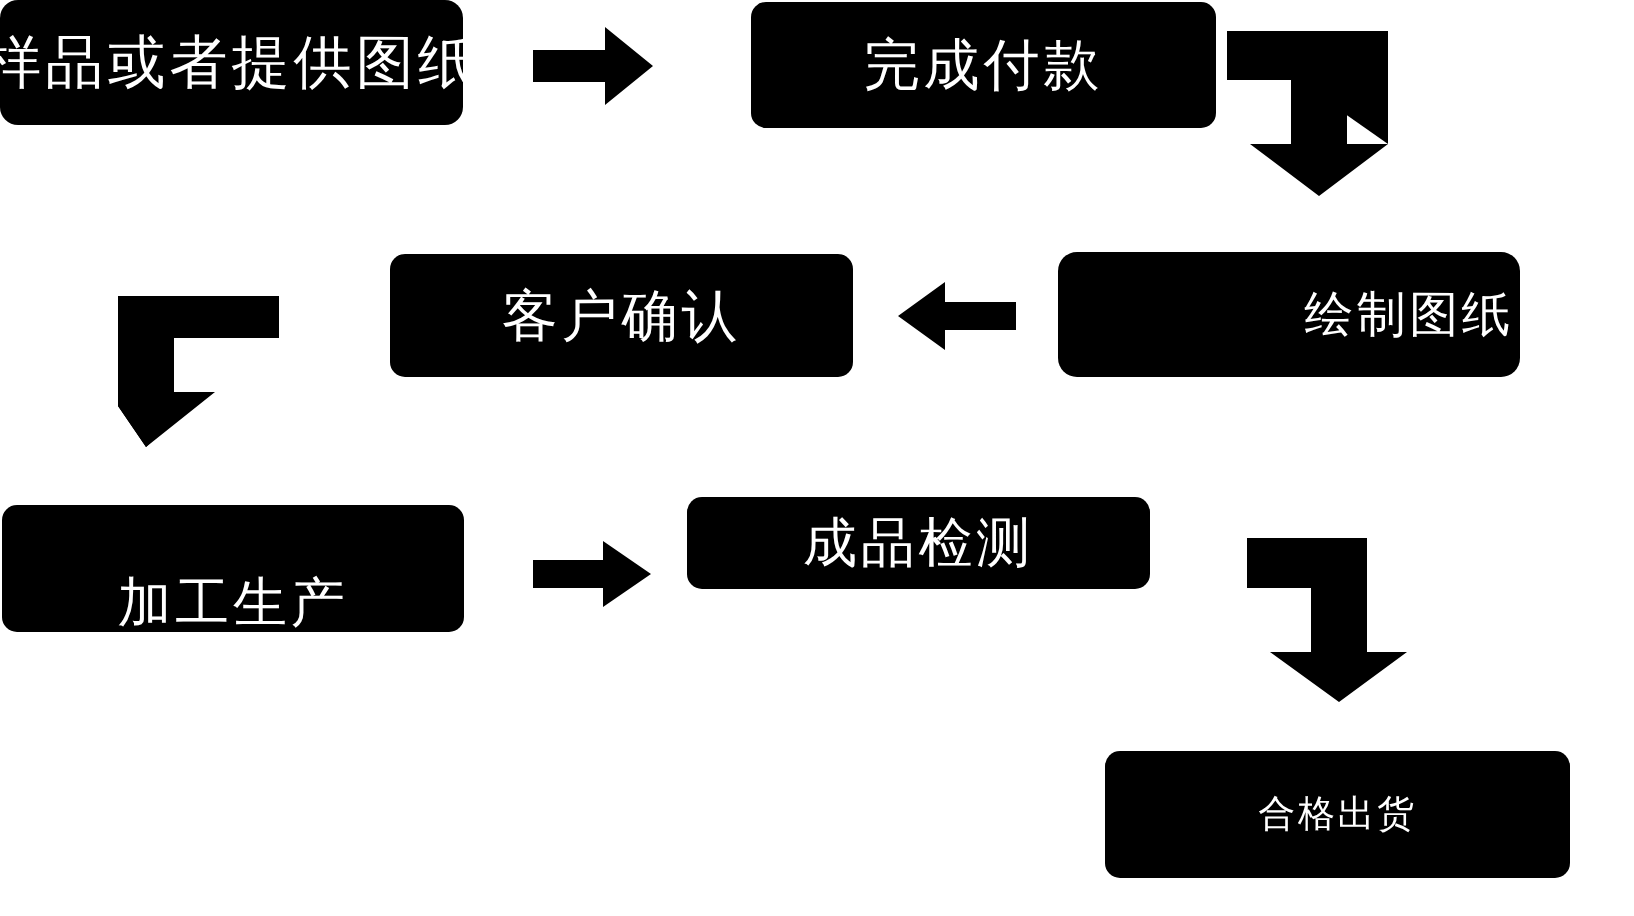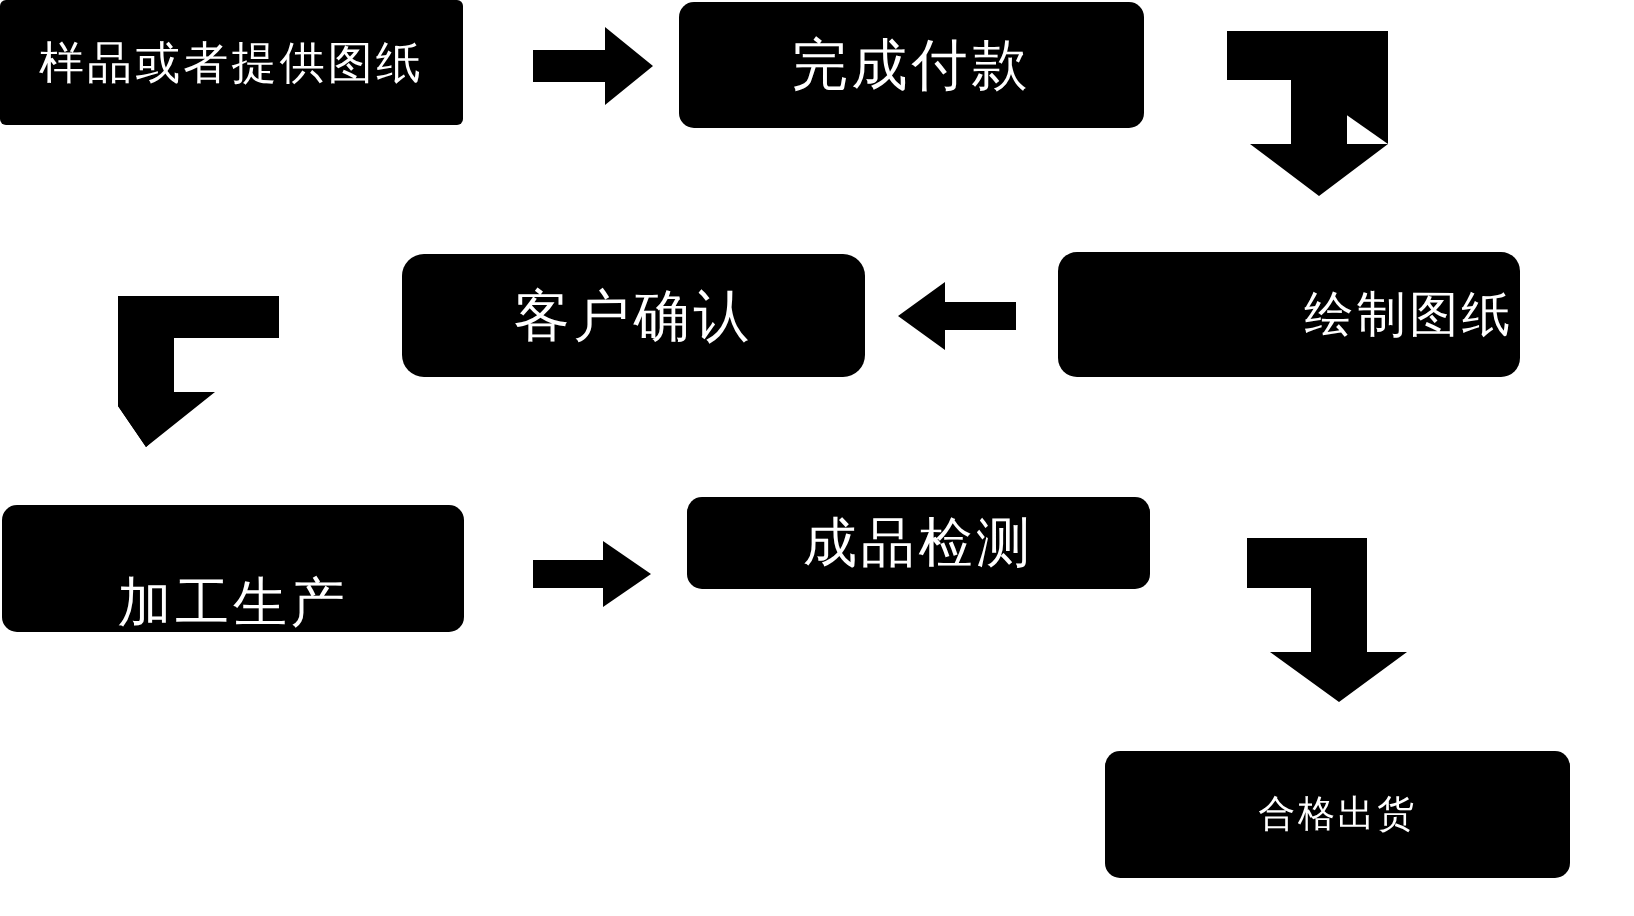--- a/index.html
+++ b/index.html
@@ -31,24 +31,24 @@
     letter-spacing: 0.07em;
     line-height: 1.1;
     white-space: nowrap;
     -webkit-font-smoothing: antialiased;
   }
   .node-label {
     display: block;
     padding: 0 6px;
   }
   
-  .n-sample      { left: 0px;    top: 0px;   width: 463px; height: 125px; font-size: 45px; border-radius: 6px; }
-  .n-payment     { left: 679px;  top: 2px;   width: 465px; height: 126px; font-size: 56px; border-radius: 15px; }
+  .n-sample      { left: 0px;    top: 0px;   width: 463px; height: 125px; font-size: 58px; border-radius: 18px; }
+  .n-payment     { left: 751px;  top: 2px;   width: 465px; height: 126px; font-size: 56px; border-radius: 15px; }
   .n-draw        { left: 1058px; top: 252px; width: 462px; height: 125px; font-size: 49px; border-radius: 19px; justify-content: flex-end; }
-  .n-confirm     { left: 390px;  top: 254px; width: 463px; height: 123px; font-size: 56px; border-radius: 22px; margin-left: 12px; }
+  .n-confirm     { left: 390px;  top: 254px; width: 463px; height: 123px; font-size: 56px; border-radius: 15px; }
   .n-produce     { left: 2px;    top: 505px; width: 462px; height: 127px; font-size: 54px; border-radius: 15px; align-items: flex-end; }
   .n-inspect     { left: 687px;  top: 497px; width: 463px; height: 92px; font-size: 54px; border-radius: 15px; }
   .n-ship        { left: 1105px; top: 751px; width: 465px; height: 127px; font-size: 37px; border-radius: 15px; }
 
   .connector {
     position: absolute;
     overflow: visible;
   }
   .connector svg { display: block; }
   .connector path, .connector polygon { fill: #000000; }

